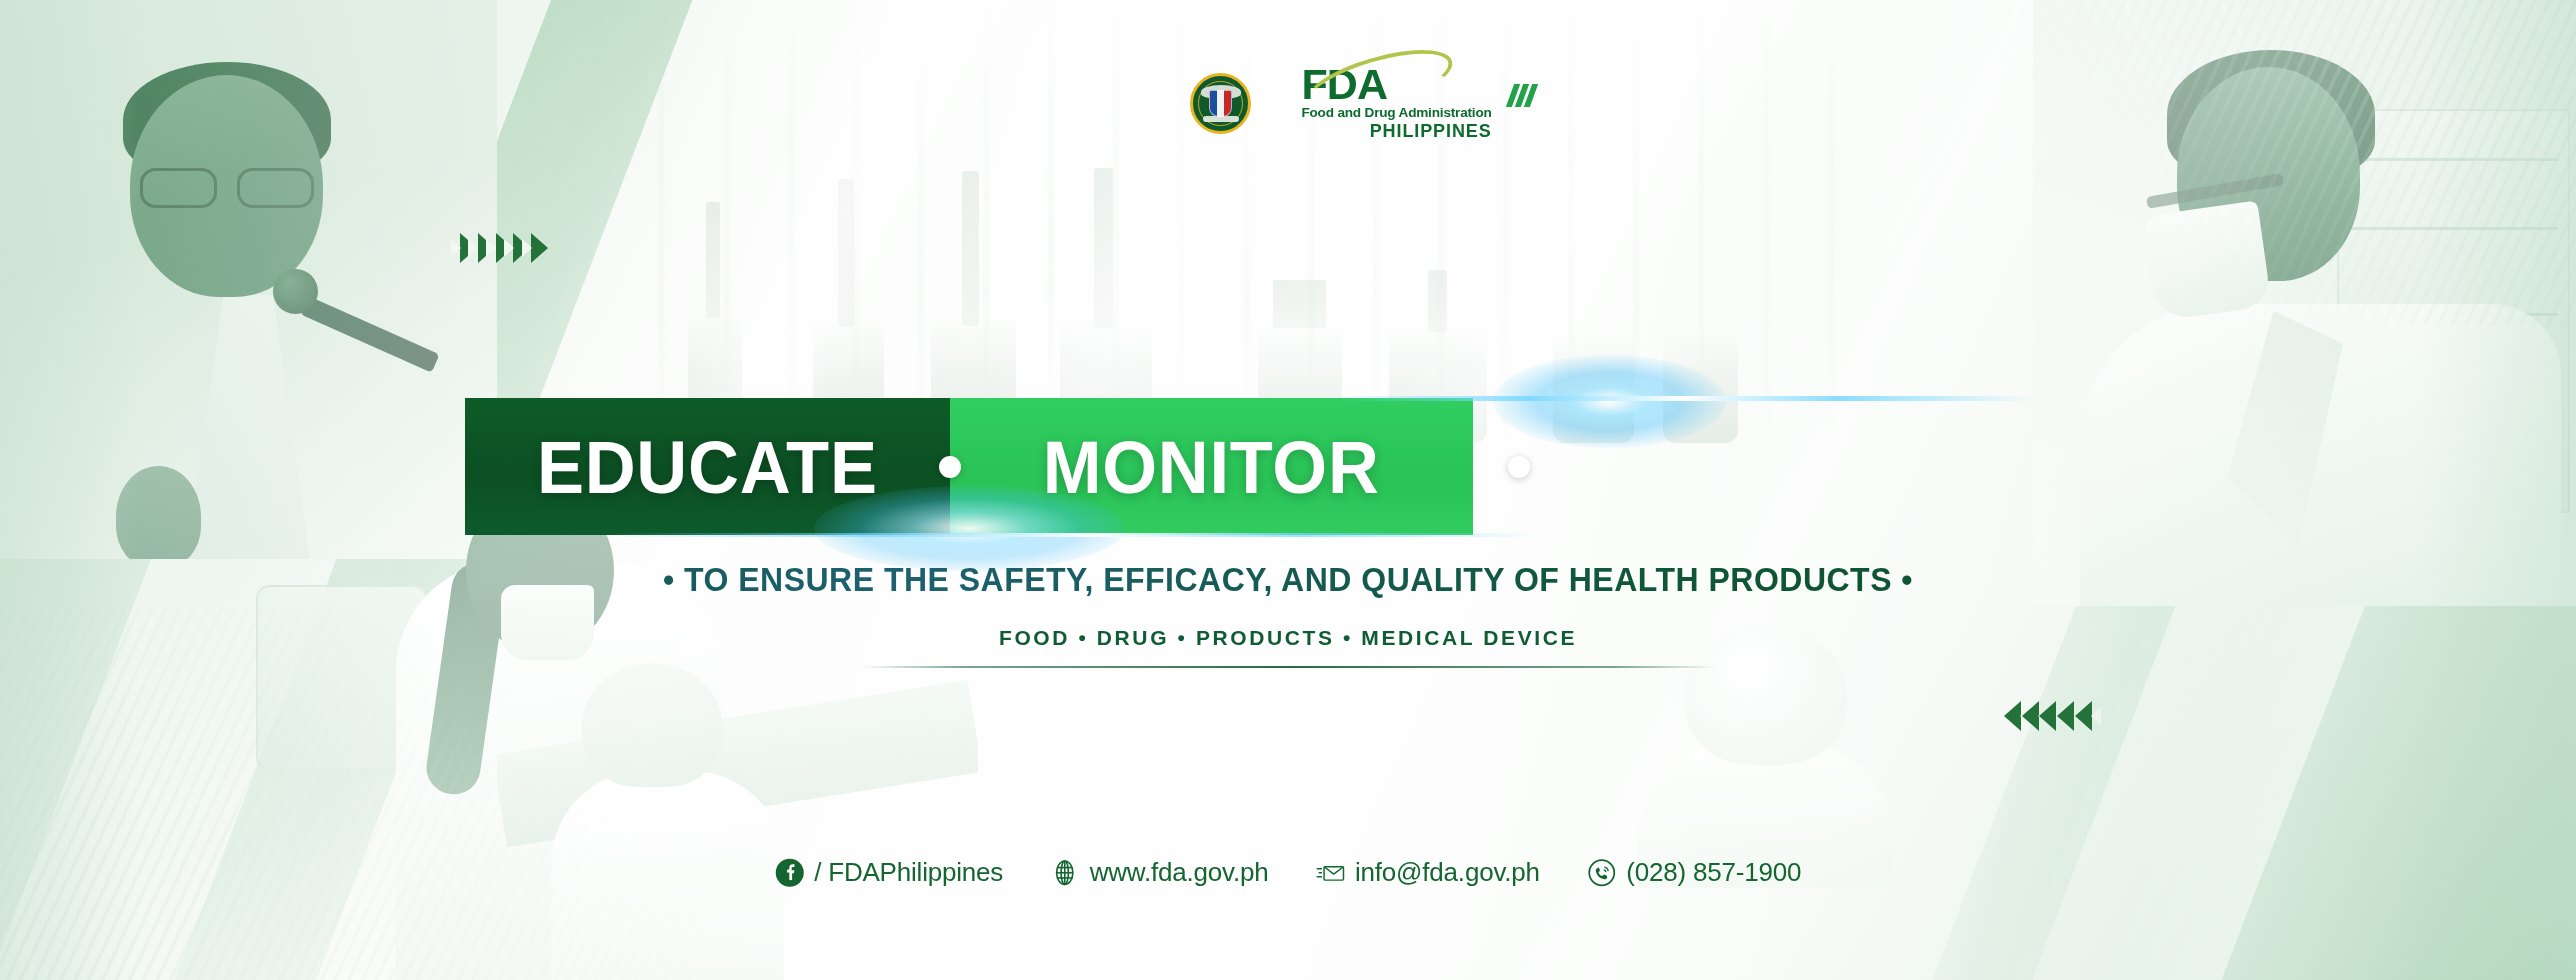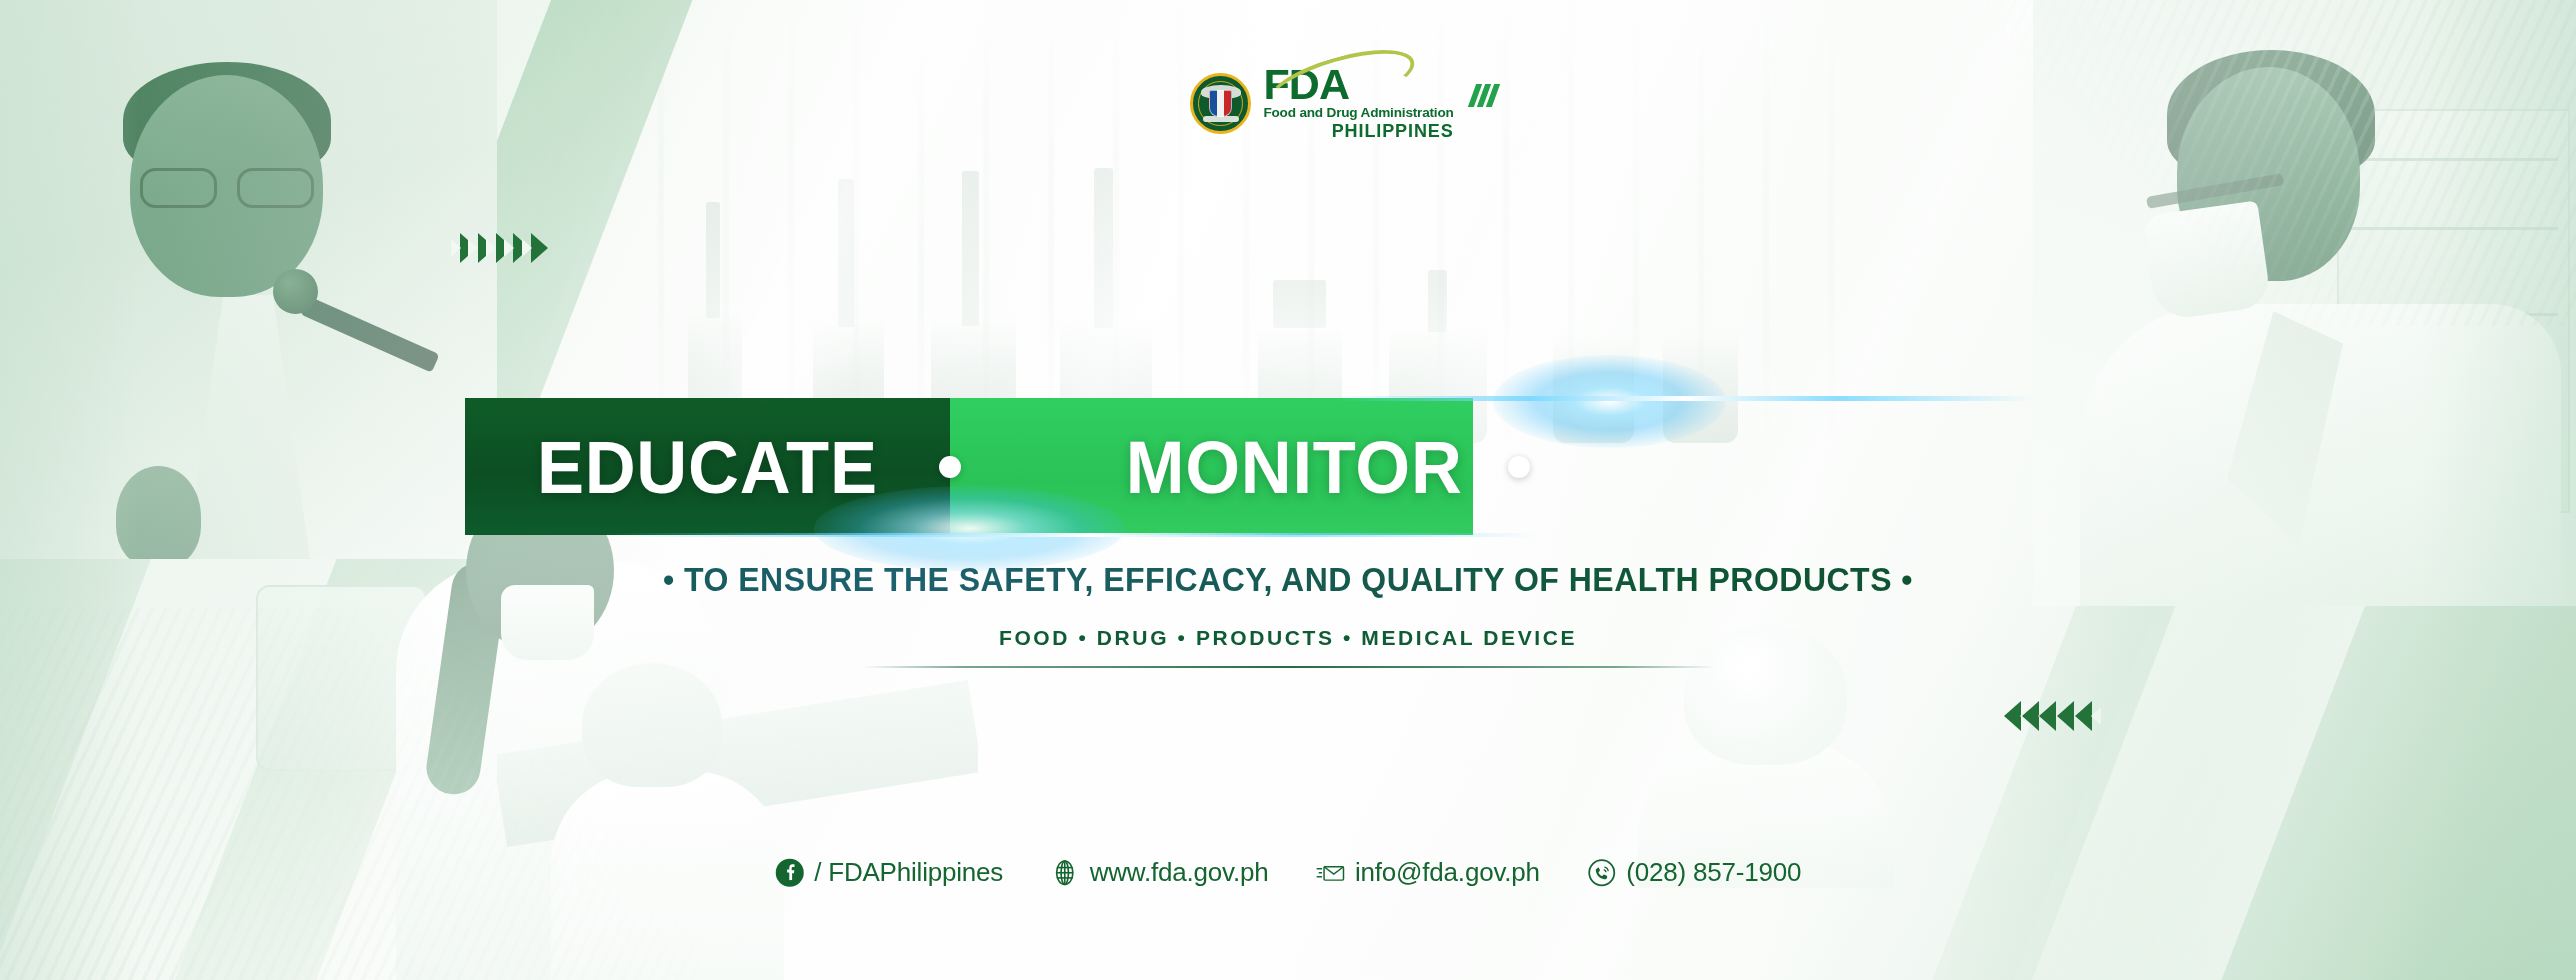--- a/index.html
+++ b/index.html
@@ -396,21 +396,21 @@
     z-index: 1;
   }
   #doh-seal .banner-ribbon {
     position: absolute; bottom: 9.3px; left: 50%;
     transform: translateX(-50%);
     width: 36px; height: 6.2px;
     background: rgba(236,240,236,.9);
     border-radius: 3.1px;
   }
 
-  #logo-word { position: relative; }
+  #logo-word { position: relative; margin-left: 38px; }
   #fda-letters {
     font-family: "Liberation Sans", sans-serif;
     font-weight: 700;
     font-size: 43px;
     letter-spacing: -0.8px;
     line-height: .92;
     color: #0d6b2e;
   }
   #fda-swoosh {
     position: absolute; left: 1.6px; top: -7.8px;
@@ -454,21 +454,21 @@
     left: 465px; top: 398px;
     width: 1578px; height: 137px;
     display: flex;
   }
   .hl-panel {
     position: relative;
     display: flex; align-items: center; justify-content: center;
   }
   #hl-p1 { width: 485px; background: linear-gradient(180deg, #0f5c28 0%, #0c4f23 55%, #0d5b2c 100%); }
   #hl-p2 { width: 569px; background: linear-gradient(180deg, #17a34c 0%, #139344 60%, #16a14b 100%); }
-  #hl-p3 { width: 523px; background: linear-gradient(180deg, #30ce61 0%, #2ac357 60%, #31cb60 100%); justify-content: flex-end; }
+  #hl-p3 { width: 523px; background: linear-gradient(180deg, #30ce61 0%, #2ac357 60%, #31cb60 100%); }
 
   .hl-text {
     font-family: "Liberation Sans", sans-serif;
     font-weight: 700;
     font-size: 75px;
     letter-spacing: 0.8px;
     color: #ffffff;
     white-space: nowrap;
     text-shadow: 0 2.3px 11px rgba(0,0,0,.22);
     transform: scaleX(.94);

